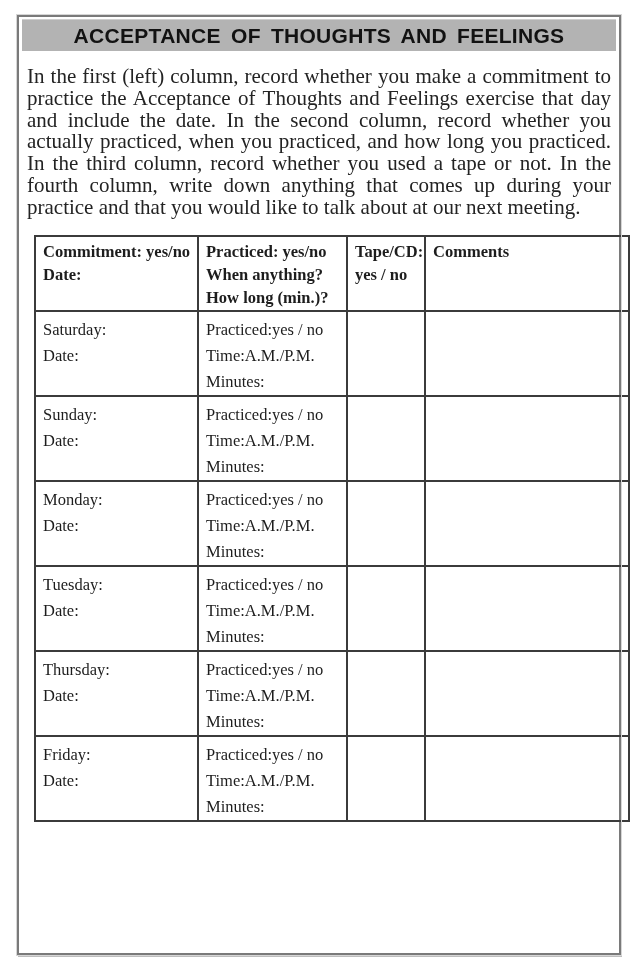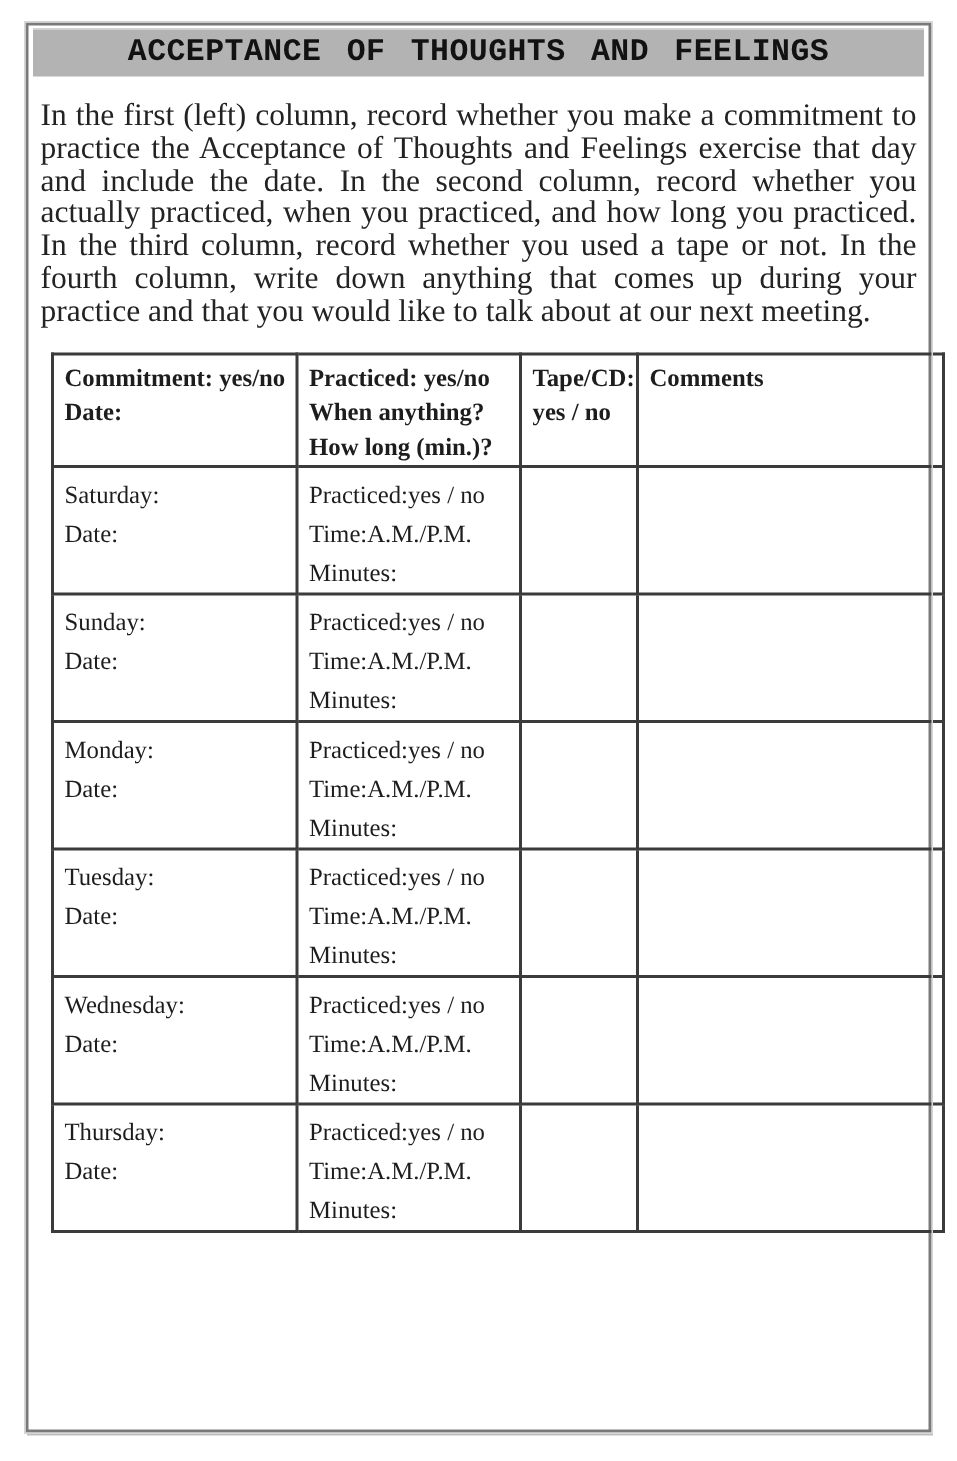--- a/index.html
+++ b/index.html
@@ -21,21 +21,21 @@
     border:2px solid var(--frame-border);
     outline:1px solid #d6d6d6;
     box-shadow:1px 2px 0 #bdbdbd;
   }
   .banner{
     margin:2px 3px 0 3px;height:32px;background:var(--banner-bg);
     display:flex;align-items:center;justify-content:center;
     border-top:1px solid #cfcfcf;
   }
   .banner .title{
-    font-family:Liberation Mono, monospace;font-weight:bold;
+    font-family:Liberation Sans, sans-serif;font-weight:bold;
     font-size:21px;letter-spacing:.3px;word-spacing:4px;color:#121212;
     white-space:nowrap;
   }
   .subtitle{
     margin-top:15px;text-align:center;
     font-family:"DejaVu Sans",sans-serif;font-style:italic;
     font-size:18px;letter-spacing:-0.2px;word-spacing:2px;color:#222;
   }
   .instructions{
     margin:15px 8px 0 8px;
@@ -176,39 +176,20 @@
         <div class="b-line split">
               <span>Time:</span>
               <span>A.M./P.M.</span>
             </div>
         <div class="b-line"><span>Minutes:</span></div>
       </td>
       <td class="c3-cell"></td>
       <td class="c4-cell"></td>
     </tr>
 
-    <tr class="day-row">
-      <td>
-        <div class="b-line">Wednesday:</div>
-        <div class="b-line">Date:</div>
-      </td>
-      <td>
-        <div class="b-line split">
-              <span>Practiced:</span>
-              <span>yes / no</span>
-            </div>
-        <div class="b-line split">
-              <span>Time:</span>
-              <span>A.M./P.M.</span>
-            </div>
-        <div class="b-line"><span>Minutes:</span></div>
-      </td>
-      <td class="c3-cell"></td>
-      <td class="c4-cell"></td>
-    </tr>
 
     <tr class="day-row">
       <td>
         <div class="b-line">Thursday:</div>
         <div class="b-line">Date:</div>
       </td>
       <td>
         <div class="b-line split">
               <span>Practiced:</span>
               <span>yes / no</span>
@@ -216,16 +197,35 @@
         <div class="b-line split">
               <span>Time:</span>
               <span>A.M./P.M.</span>
             </div>
         <div class="b-line"><span>Minutes:</span></div>
       </td>
       <td class="c3-cell"></td>
       <td class="c4-cell"></td>
     </tr>
 
+    <tr class="day-row">
+      <td>
+        <div class="b-line">Friday:</div>
+        <div class="b-line">Date:</div>
+      </td>
+      <td>
+        <div class="b-line split">
+              <span>Practiced:</span>
+              <span>yes / no</span>
+            </div>
+        <div class="b-line split">
+              <span>Time:</span>
+              <span>A.M./P.M.</span>
+            </div>
+        <div class="b-line"><span>Minutes:</span></div>
+      </td>
+      <td class="c3-cell"></td>
+      <td class="c4-cell"></td>
+    </tr>
 
   </tbody>
     </table>
 </div>
 
 </body></html>

